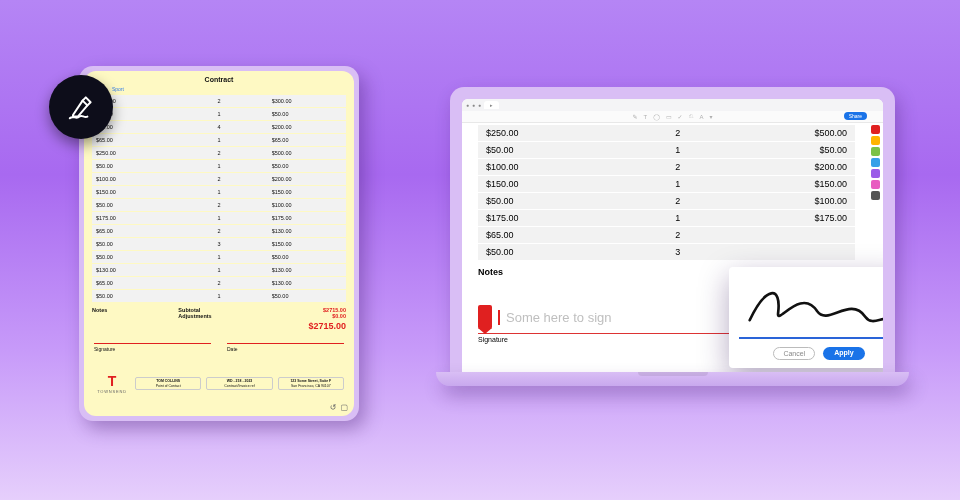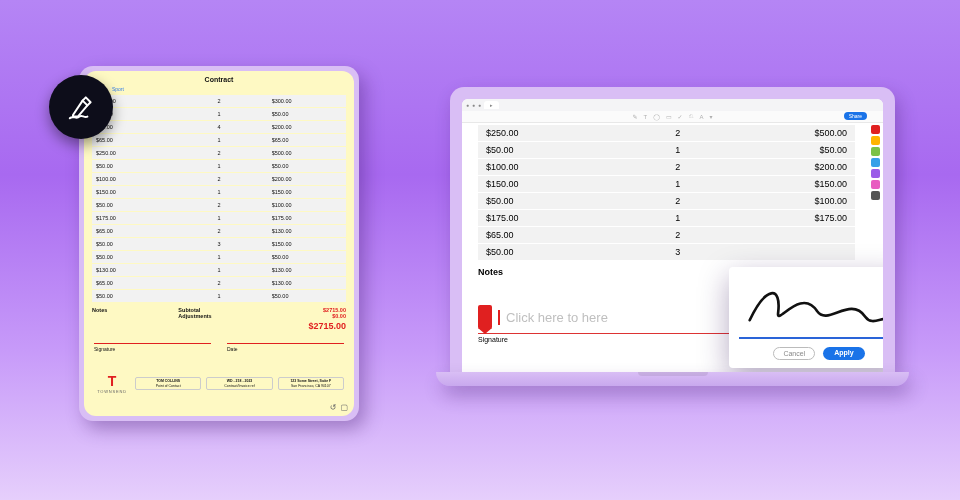--- a/index.html
+++ b/index.html
@@ -294,21 +294,21 @@
         </div>
       <div class="lnotes">
         <div class="nlab">Notes</div>
         <div class="rside">
           <div>Su</div>
           <div>Adjus</div>
         </div>
       </div>
       <div class="sign-area">
         <div class="adobe-badge"></div>
-        <div class="sign-prompt">Click here to here</div>
+        <div class="sign-prompt">Some here to sign</div>
       </div>
       <div class="sign-line">
         <div>Signature</div>
         <div>Date</div>
       </div>
 
       <div class="popup">
         <div class="popup-canvas">
           <svg viewBox="0 0 180 64">
               <path d="M12 48 C 30 10, 48 8, 44 40 C 42 55, 70 10, 88 38 C 100 55, 125 20, 142 44 C 150 55, 160 44, 172 46" stroke="#111" stroke-width="3" fill="none" stroke-linecap="round"></path>

